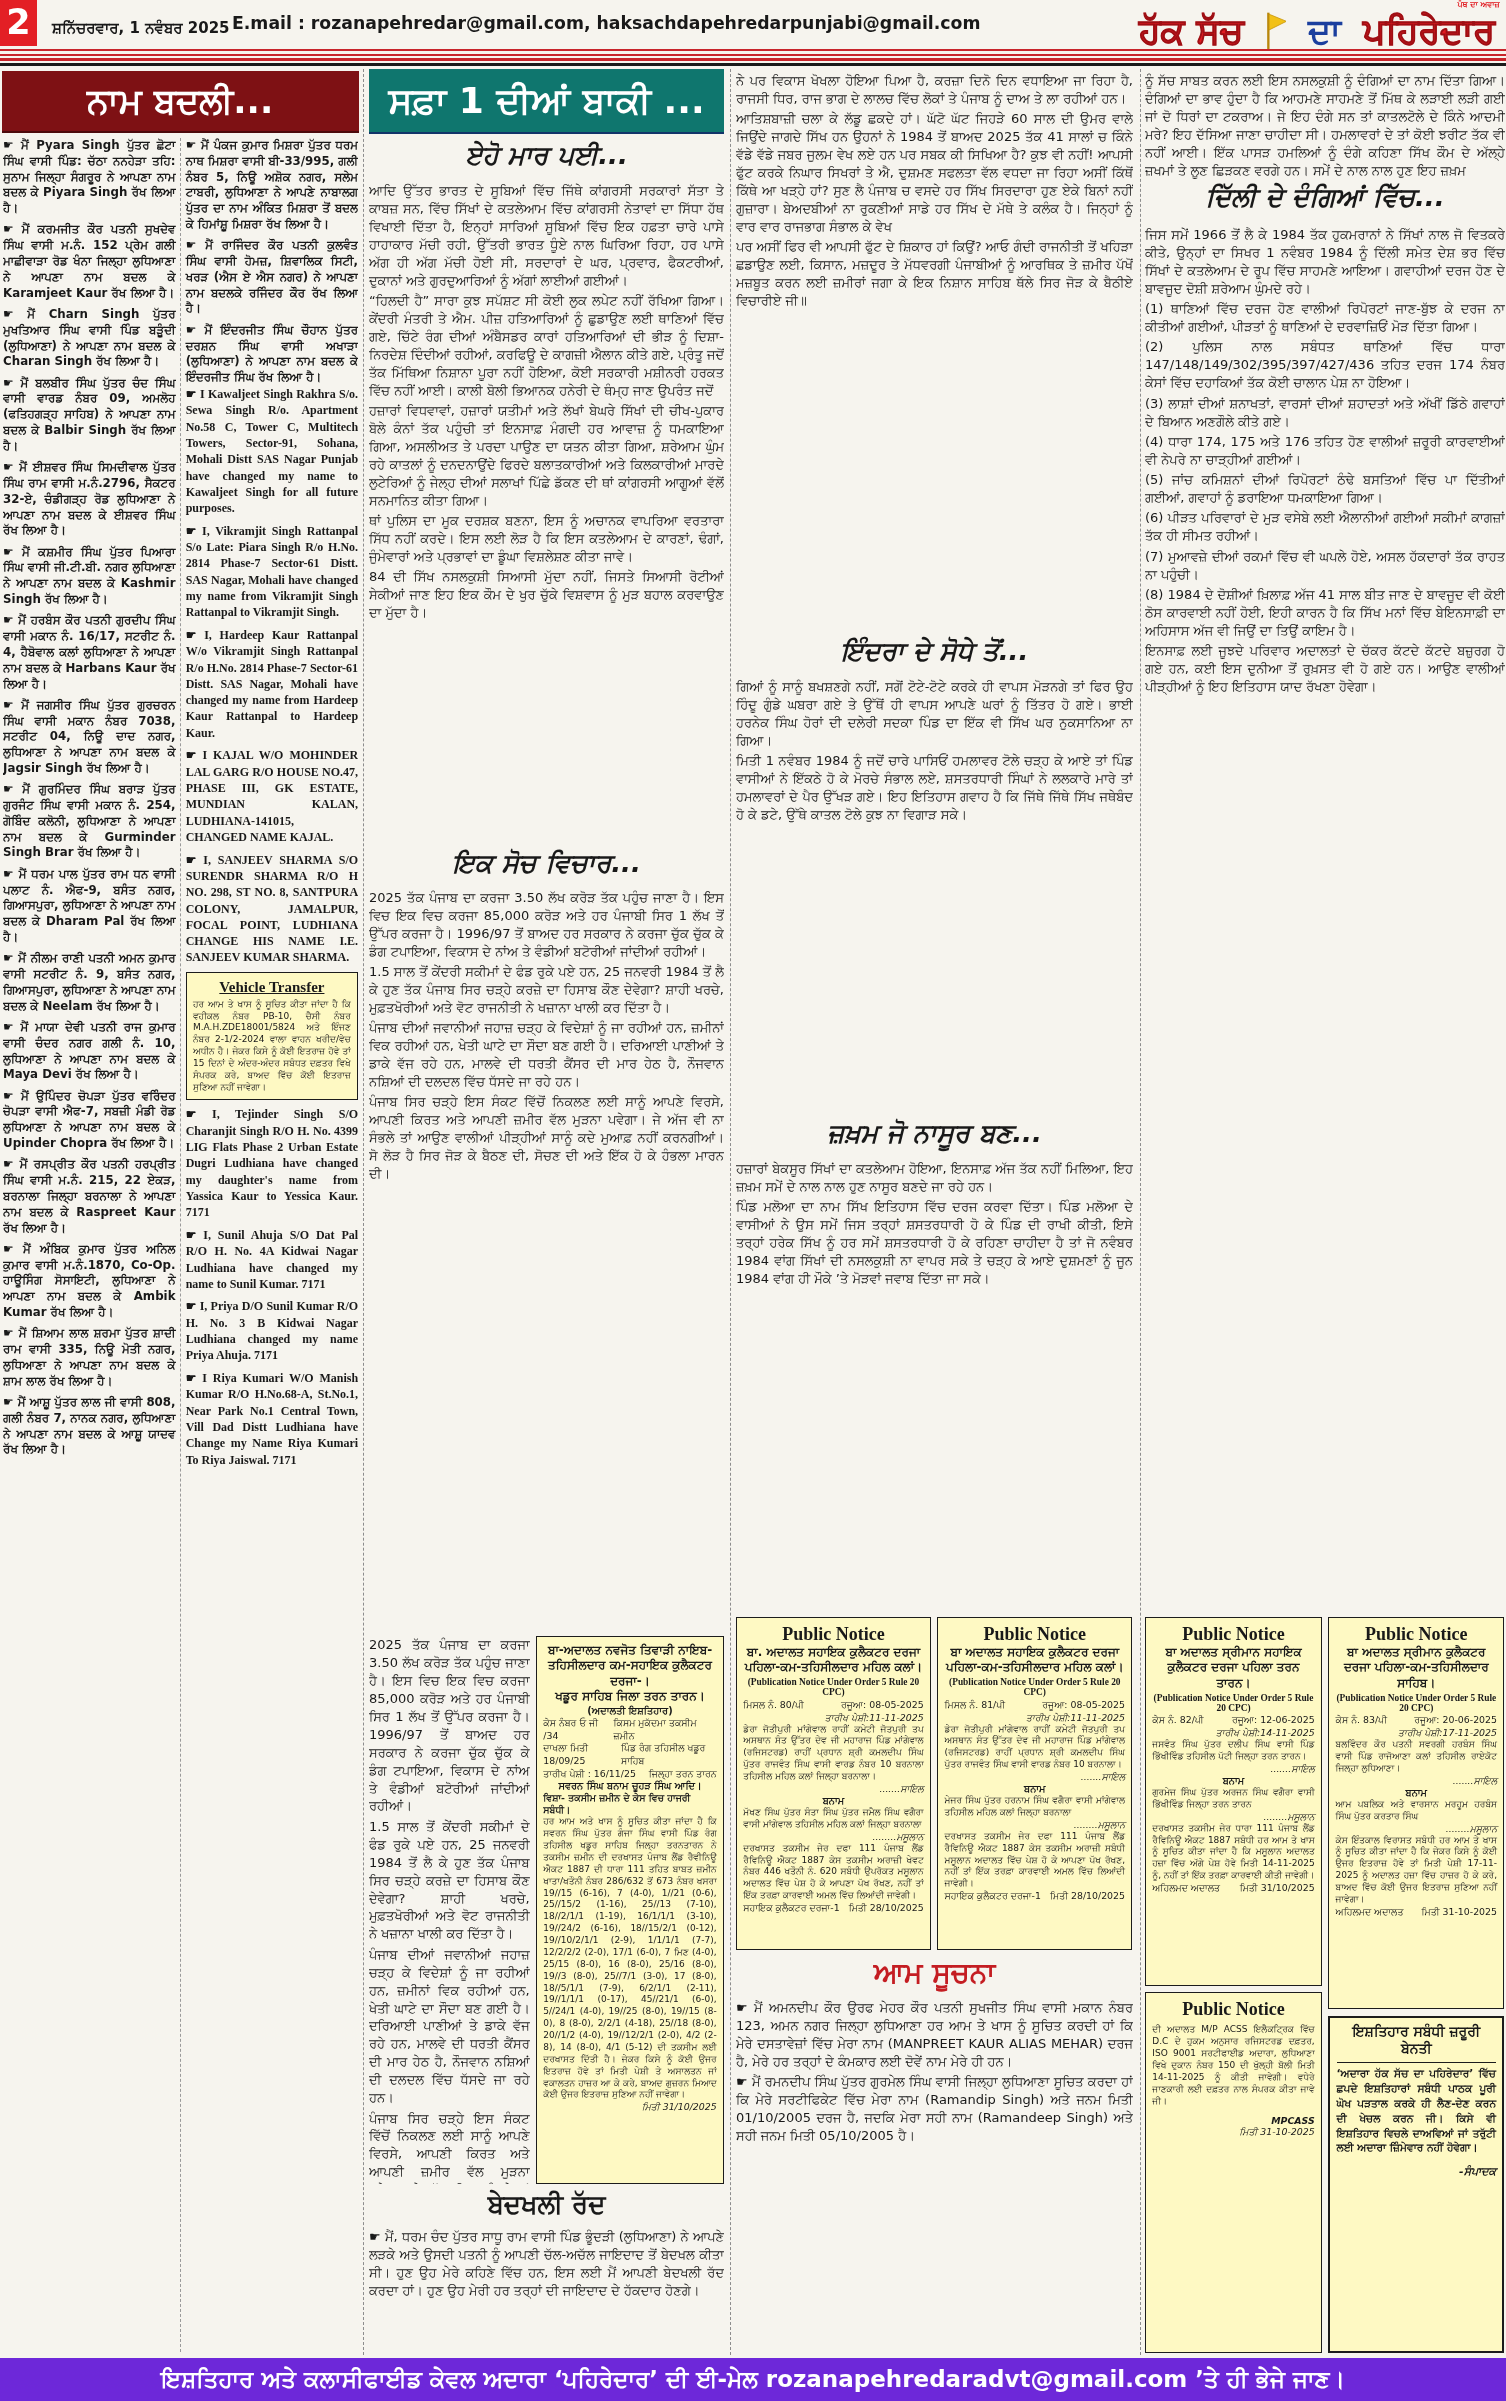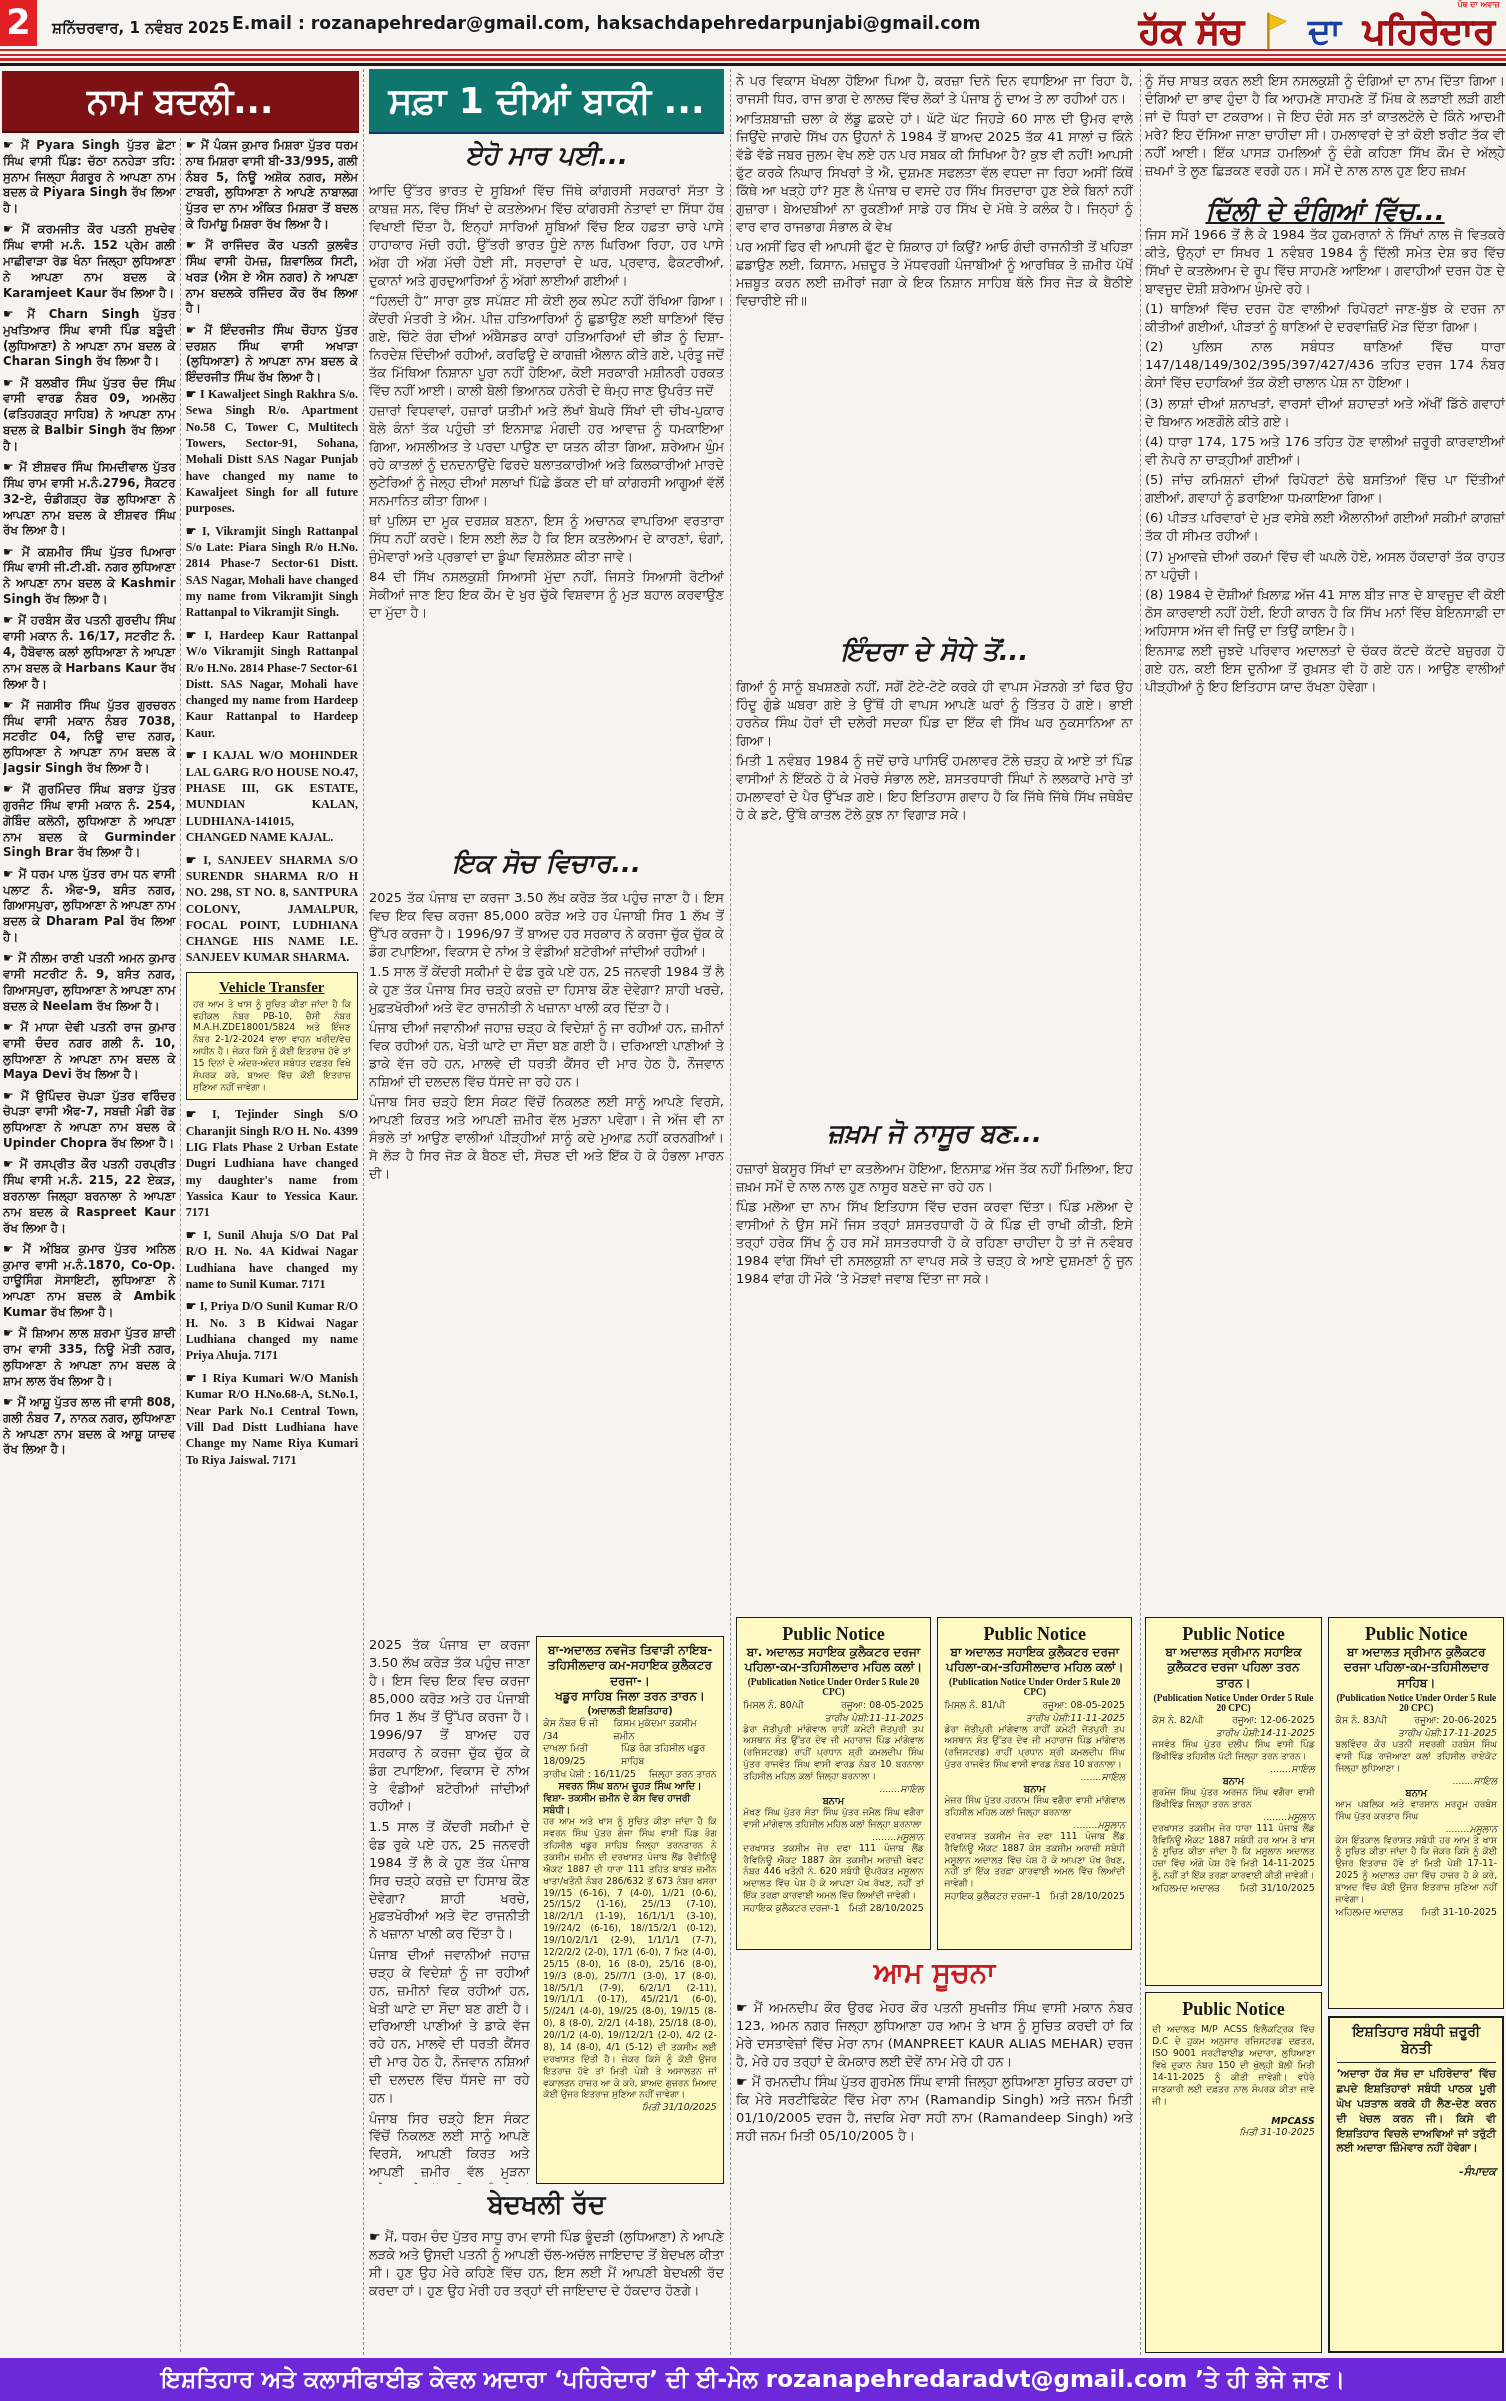--- a/index.html
+++ b/index.html
@@ -232,21 +232,21 @@
   </div>
   <div class="headline red" style="left:736px;top:1956px;width:397px;">ਆਮ ਸੂਚਨਾ</div>
   <div class="seg" style="left:736px;top:1999px;width:397px;height:352px;">
       <p class="para">☛ ਮੈਂ ਅਮਨਦੀਪ ਕੌਰ ਉਰਫ ਮੇਹਰ ਕੌਰ ਪਤਨੀ ਸੁਖਜੀਤ ਸਿੰਘ ਵਾਸੀ ਮਕਾਨ ਨੰਬਰ 123, ਅਮਨ ਨਗਰ ਜਿਲ੍ਹਾ ਲੁਧਿਆਣਾ ਹਰ ਆਮ ਤੇ ਖਾਸ ਨੂੰ ਸੂਚਿਤ ਕਰਦੀ ਹਾਂ ਕਿ ਮੇਰੇ ਦਸਤਾਵੇਜ਼ਾਂ ਵਿੱਚ ਮੇਰਾ ਨਾਮ (MANPREET KAUR ALIAS MEHAR) ਦਰਜ ਹੈ, ਮੇਰੇ ਹਰ ਤਰ੍ਹਾਂ ਦੇ ਕੰਮਕਾਰ ਲਈ ਦੋਵੇਂ ਨਾਮ ਮੇਰੇ ਹੀ ਹਨ।</p>
       <p class="para">☛ ਮੈਂ ਰਮਨਦੀਪ ਸਿੰਘ ਪੁੱਤਰ ਗੁਰਮੇਲ ਸਿੰਘ ਵਾਸੀ ਜਿਲ੍ਹਾ ਲੁਧਿਆਣਾ ਸੂਚਿਤ ਕਰਦਾ ਹਾਂ ਕਿ ਮੇਰੇ ਸਰਟੀਫਿਕੇਟ ਵਿੱਚ ਮੇਰਾ ਨਾਮ (Ramandip Singh) ਅਤੇ ਜਨਮ ਮਿਤੀ 01/10/2005 ਦਰਜ ਹੈ, ਜਦਕਿ ਮੇਰਾ ਸਹੀ ਨਾਮ (Ramandeep Singh) ਅਤੇ ਸਹੀ ਜਨਮ ਮਿਤੀ 05/10/2005 ਹੈ।</p>
     </div>
 
   <div class="seg" style="left:1145px;top:72px;width:360px;height:107px;">
       <p class="para">ਨੂੰ ਸੱਚ ਸਾਬਤ ਕਰਨ ਲਈ ਇਸ ਨਸਲਕੁਸ਼ੀ ਨੂੰ ਦੰਗਿਆਂ ਦਾ ਨਾਮ ਦਿੱਤਾ ਗਿਆ। ਦੰਗਿਆਂ ਦਾ ਭਾਵ ਹੁੰਦਾ ਹੈ ਕਿ ਆਹਮਣੇ ਸਾਹਮਣੇ ਤੋਂ ਮਿੱਥ ਕੇ ਲੜਾਈ ਲੜੀ ਗਈ ਜਾਂ ਦੋ ਧਿਰਾਂ ਦਾ ਟਕਰਾਅ। ਜੇ ਇਹ ਦੰਗੇ ਸਨ ਤਾਂ ਕਾਤਲਟੋਲੇ ਦੇ ਕਿੰਨੇ ਆਦਮੀ ਮਰੇ? ਇਹ ਦੱਸਿਆ ਜਾਣਾ ਚਾਹੀਦਾ ਸੀ। ਹਮਲਾਵਰਾਂ ਦੇ ਤਾਂ ਕੋਈ ਝਰੀਟ ਤੱਕ ਵੀ ਨਹੀਂ ਆਈ। ਇੱਕ ਪਾਸੜ ਹਮਲਿਆਂ ਨੂੰ ਦੰਗੇ ਕਹਿਣਾ ਸਿੱਖ ਕੌਮ ਦੇ ਅੱਲ੍ਹੇ ਜ਼ਖਮਾਂ ਤੇ ਲੂਣ ਛਿੜਕਣ ਵਰਗੇ ਹਨ। ਸਮੇਂ ਦੇ ਨਾਲ ਨਾਲ ਹੁਣ ਇਹ ਜ਼ਖ਼ਮ</p>
     </div>
-  <div class="headline" style="left:1145px;top:196px;width:360px;text-decoration:underline;">ਦਿੱਲੀ ਦੇ ਦੰਗਿਆਂ ਵਿੱਚ...</div>
+  <div class="headline" style="left:1145px;top:182px;width:360px;">ਦਿੱਲੀ ਦੇ ਦੰਗਿਆਂ ਵਿੱਚ...</div>
   <div class="seg" style="left:1145px;top:226px;width:360px;height:1386px;">
       <p class="para">ਜਿਸ ਸਮੇਂ 1966 ਤੋਂ ਲੈ ਕੇ 1984 ਤੱਕ ਹੁਕਮਰਾਨਾਂ ਨੇ ਸਿੱਖਾਂ ਨਾਲ ਜੋ ਵਿਤਕਰੇ ਕੀਤੇ, ਉਨ੍ਹਾਂ ਦਾ ਸਿਖਰ 1 ਨਵੰਬਰ 1984 ਨੂੰ ਦਿੱਲੀ ਸਮੇਤ ਦੇਸ਼ ਭਰ ਵਿੱਚ ਸਿੱਖਾਂ ਦੇ ਕਤਲੇਆਮ ਦੇ ਰੂਪ ਵਿੱਚ ਸਾਹਮਣੇ ਆਇਆ। ਗਵਾਹੀਆਂ ਦਰਜ ਹੋਣ ਦੇ ਬਾਵਜੂਦ ਦੋਸ਼ੀ ਸ਼ਰੇਆਮ ਘੁੰਮਦੇ ਰਹੇ।</p>
       <p class="para">(1) ਥਾਣਿਆਂ ਵਿੱਚ ਦਰਜ ਹੋਣ ਵਾਲੀਆਂ ਰਿਪੋਰਟਾਂ ਜਾਣ-ਬੁੱਝ ਕੇ ਦਰਜ ਨਾ ਕੀਤੀਆਂ ਗਈਆਂ, ਪੀੜਤਾਂ ਨੂੰ ਥਾਣਿਆਂ ਦੇ ਦਰਵਾਜ਼ਿਓਂ ਮੋੜ ਦਿੱਤਾ ਗਿਆ।</p>
       <p class="para">(2) ਪੁਲਿਸ ਨਾਲ ਸਬੰਧਤ ਥਾਣਿਆਂ ਵਿੱਚ ਧਾਰਾ 147/148/149/302/395/397/427/436 ਤਹਿਤ ਦਰਜ 174 ਨੰਬਰ ਕੇਸਾਂ ਵਿੱਚ ਦਹਾਕਿਆਂ ਤੱਕ ਕੋਈ ਚਾਲਾਨ ਪੇਸ਼ ਨਾ ਹੋਇਆ।</p>
       <p class="para">(3) ਲਾਸ਼ਾਂ ਦੀਆਂ ਸ਼ਨਾਖਤਾਂ, ਵਾਰਸਾਂ ਦੀਆਂ ਸ਼ਹਾਦਤਾਂ ਅਤੇ ਅੱਖੀਂ ਡਿੱਠੇ ਗਵਾਹਾਂ ਦੇ ਬਿਆਨ ਅਣਗੌਲੇ ਕੀਤੇ ਗਏ।</p>
       <p class="para">(4) ਧਾਰਾ 174, 175 ਅਤੇ 176 ਤਹਿਤ ਹੋਣ ਵਾਲੀਆਂ ਜ਼ਰੂਰੀ ਕਾਰਵਾਈਆਂ ਵੀ ਨੇਪਰੇ ਨਾ ਚਾੜ੍ਹੀਆਂ ਗਈਆਂ।</p>
       <p class="para">(5) ਜਾਂਚ ਕਮਿਸ਼ਨਾਂ ਦੀਆਂ ਰਿਪੋਰਟਾਂ ਠੰਢੇ ਬਸਤਿਆਂ ਵਿੱਚ ਪਾ ਦਿੱਤੀਆਂ ਗਈਆਂ, ਗਵਾਹਾਂ ਨੂੰ ਡਰਾਇਆ ਧਮਕਾਇਆ ਗਿਆ।</p>
       <p class="para">(6) ਪੀੜਤ ਪਰਿਵਾਰਾਂ ਦੇ ਮੁੜ ਵਸੇਬੇ ਲਈ ਐਲਾਨੀਆਂ ਗਈਆਂ ਸਕੀਮਾਂ ਕਾਗਜ਼ਾਂ ਤੱਕ ਹੀ ਸੀਮਤ ਰਹੀਆਂ।</p>
       <p class="para">(7) ਮੁਆਵਜ਼ੇ ਦੀਆਂ ਰਕਮਾਂ ਵਿੱਚ ਵੀ ਘਪਲੇ ਹੋਏ, ਅਸਲ ਹੱਕਦਾਰਾਂ ਤੱਕ ਰਾਹਤ ਨਾ ਪਹੁੰਚੀ।</p>
       <p class="para">(8) 1984 ਦੇ ਦੋਸ਼ੀਆਂ ਖ਼ਿਲਾਫ਼ ਅੱਜ 41 ਸਾਲ ਬੀਤ ਜਾਣ ਦੇ ਬਾਵਜੂਦ ਵੀ ਕੋਈ ਠੋਸ ਕਾਰਵਾਈ ਨਹੀਂ ਹੋਈ, ਇਹੀ ਕਾਰਨ ਹੈ ਕਿ ਸਿੱਖ ਮਨਾਂ ਵਿੱਚ ਬੇਇਨਸਾਫ਼ੀ ਦਾ ਅਹਿਸਾਸ ਅੱਜ ਵੀ ਜਿਉਂ ਦਾ ਤਿਉਂ ਕਾਇਮ ਹੈ।</p>

